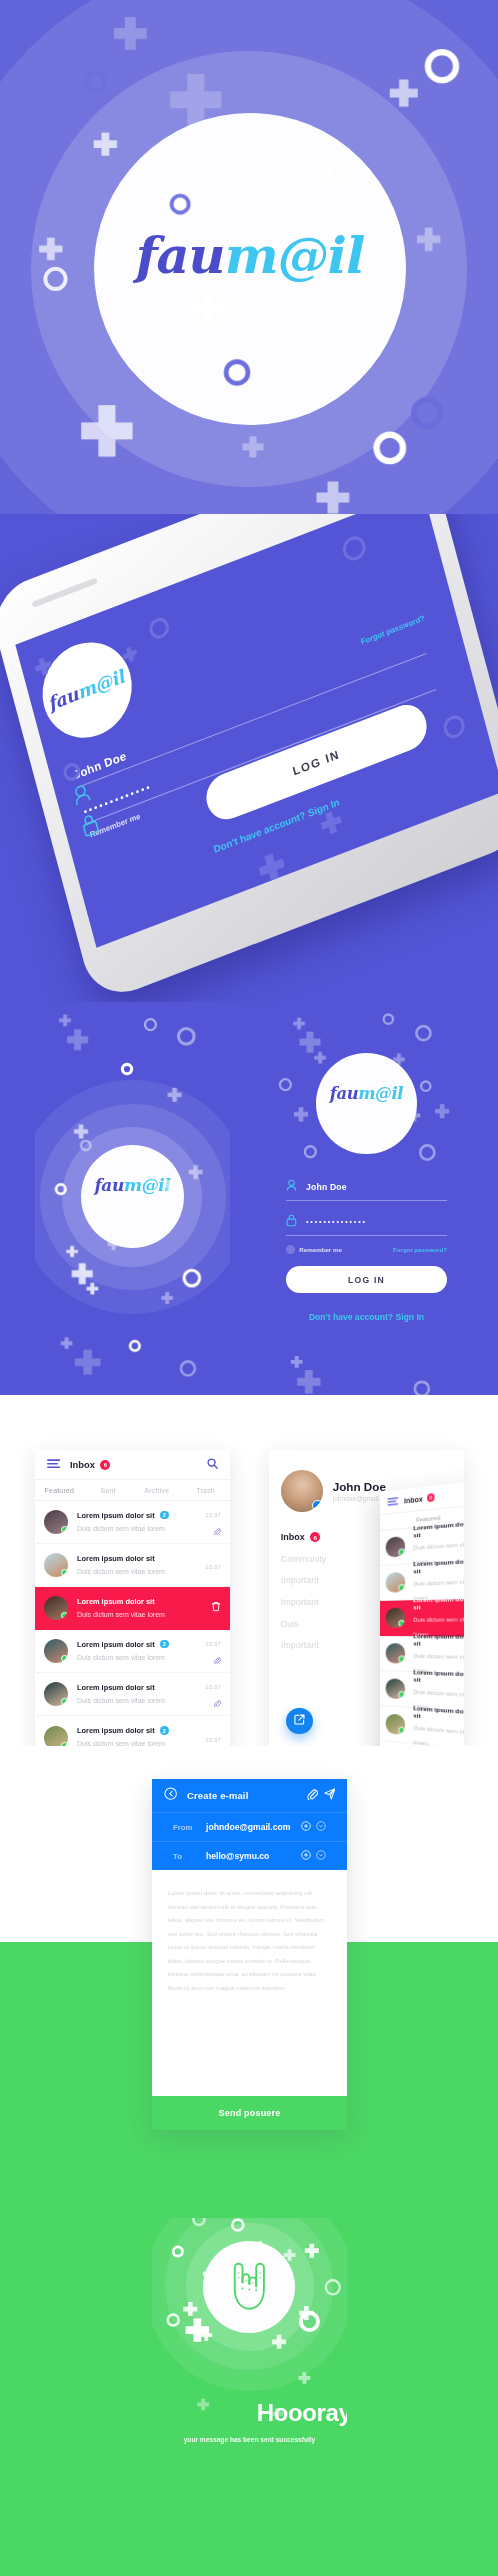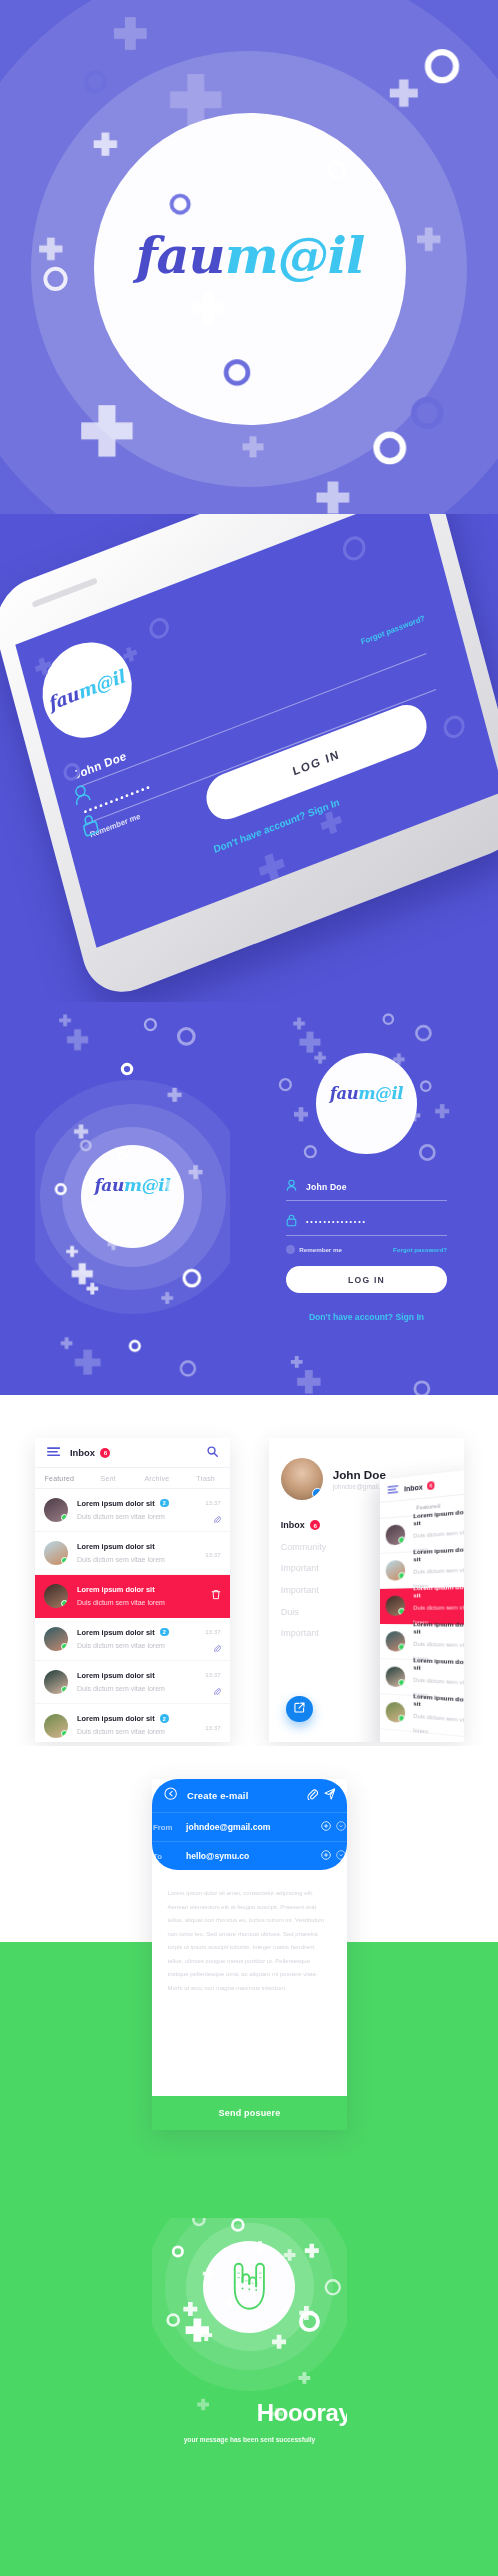--- a/index.html
+++ b/index.html
@@ -120,21 +120,21 @@
     margin-top: 12.5px; height: 26.5px; background: #fff; border-radius: 14px;
     display: flex; align-items: center; justify-content: center;
     color: #3c3c52; font-size: 8.6px; font-weight: bold; letter-spacing: 1.2px;
   }
   .f-sign { margin-top: 18.7px; text-align: center; color: #fff; font-size: 8.6px; font-weight: bold; }
   .f-sign span { color: #3fc6f0; }
 
   
   #screens3 { top: 1395px; height: 374px; background: #fff; }
   .card {
-    position: absolute; top: 43px; width: 195px; height: 304px;
+    position: absolute; top: 55px; width: 195px; height: 304px;
     background: #fff; overflow: hidden;
     box-shadow: 0 6.2px 20px rgba(60,60,90,.13);
   }
   .card.left { left: 35px; }
   .card.right { left: 269px; }
 
   .appbar { height: 30px; display: flex; align-items: center; padding: 0 11.7px; background: #fff;
             border-bottom: 0.8px solid #f1f1f5; }
   .appbar .t { font-size: 9.4px; font-weight: bold; color: #232336; margin-left: 10px; }
   .badge { display:inline-flex; align-items:center; justify-content:center;
@@ -189,24 +189,24 @@
   .peek .s1 { font-size: 6.2px; }
   .peek .s2 { font-size: 5.8px; }
 
   
   #compose-sec { top: 1746px; height: 436px; background: #fff; }
   #compose-sec .greenband { position: absolute; left: 0; top: 196px; width: 499px; height: 240px; background: #4bd764; }
   .compose {
     position: absolute; left: 152px; top: 33px; width: 195px; height: 351px;
     background: #fff; box-shadow: 0 7.8px 23.4px rgba(60,60,90,.16); overflow: hidden;
   }
-  .cp-head { background: #0b7bff; color: #fff; border-radius: 26px; }
+  .cp-head { background: #0b7bff; color: #fff; }
   .cp-bar { display: flex; align-items: center; height: 33px; padding: 0 11.7px; }
   .cp-bar .t { font-size: 9.4px; font-weight: bold; margin-left: 10px; letter-spacing: 0.2px; }
-  .cp-row { display: flex; align-items: center; height: 29px; padding: 0 1px;
+  .cp-row { display: flex; align-items: center; height: 29px; padding: 0 21px;
             border-top: 0.8px solid rgba(255,255,255,.14); }
   .cp-lb { width: 33px; font-size: 7.8px; color: rgba(255,255,255,.62); font-weight: bold; flex: 0 0 33px; }
   .cp-vl { font-size: 8.6px; font-weight: bold; color: #fff; }
   .cp-act { margin-left: auto; display: flex; gap: 5.5px; align-items: center; }
   .cp-body { padding: 17px 15.6px 7.8px 15.6px; }
   .cp-body p { font-size: 6px; line-height: 2.25; color: #d5d5dd; text-align: left; }
   .cp-send { position: absolute; left: 0; bottom: 0; width: 100%; height: 34px; background: #4bd764;
              display: flex; align-items: center; justify-content: center;
              color: #fff; font-size: 9px; font-weight: bold; letter-spacing: 0.2px; }
 

